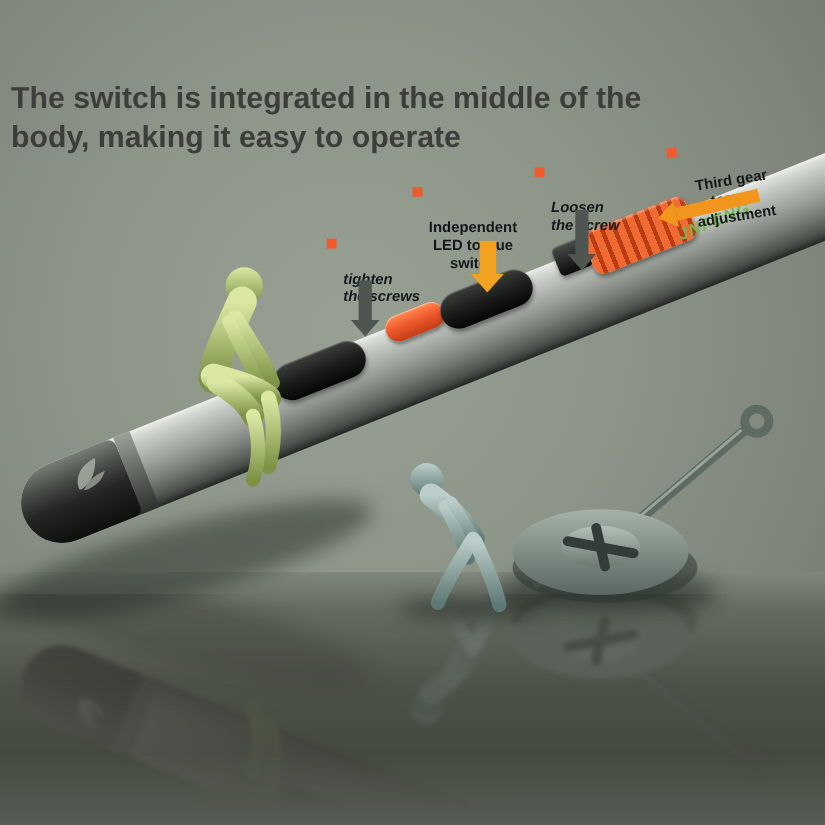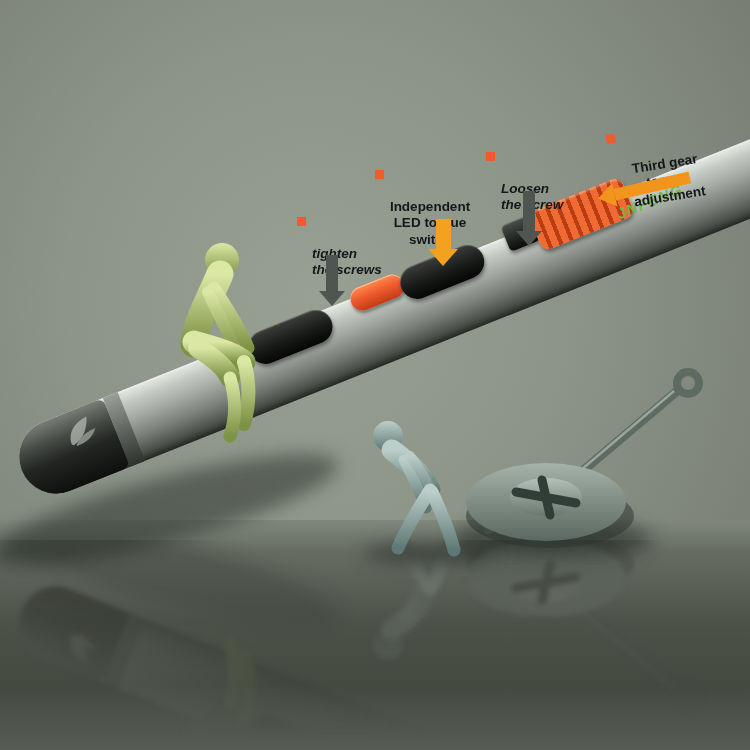--- a/index.html
+++ b/index.html
@@ -231,20 +231,22 @@
       </defs>
       <circle cx="30" cy="24" r="15" fill="url(#tg)"></circle>
       <path d="M34,38 C50,50 64,62 72,78" stroke="url(#tg)" stroke-width="21" fill="none" stroke-linecap="round"></path>
       <path d="M46,48 C56,66 62,82 68,96" stroke="url(#tg)" stroke-width="11" fill="none" stroke-linecap="round"></path>
       <path d="M52,44 C64,60 72,74 78,88" stroke="url(#tg)" stroke-width="10" fill="none" stroke-linecap="round"></path>
       <path d="M72,78 C60,98 48,116 40,136" stroke="url(#tg)" stroke-width="13" fill="none" stroke-linecap="round"></path>
       <path d="M74,80 C84,102 92,120 96,138" stroke="url(#tg)" stroke-width="13" fill="none" stroke-linecap="round"></path>
     </svg>
   </div>
 
+  <div class="title">The switch is integrated in the middle of the
+body, making it easy to operate</div>
 
   <div class="callout c-tighten">
     <span class="bullet"></span>
     <span>tighten
 the screws</span>
   </div>
   <div class="arrow-v a-tighten">
     <div class="shaft"></div>
       <div class="head"></div>
   </div>

